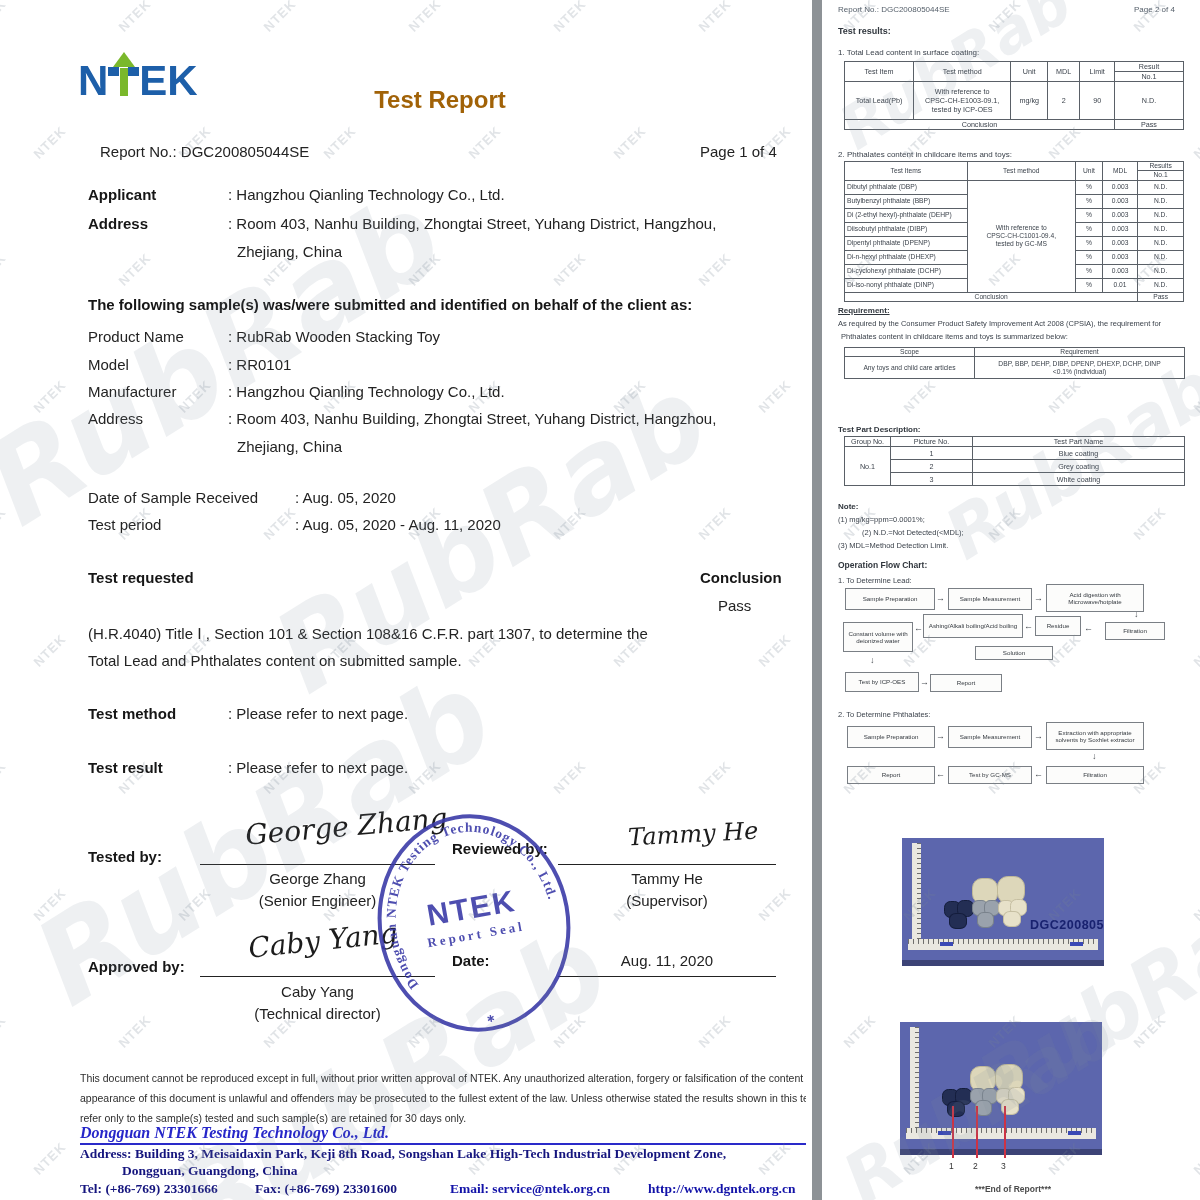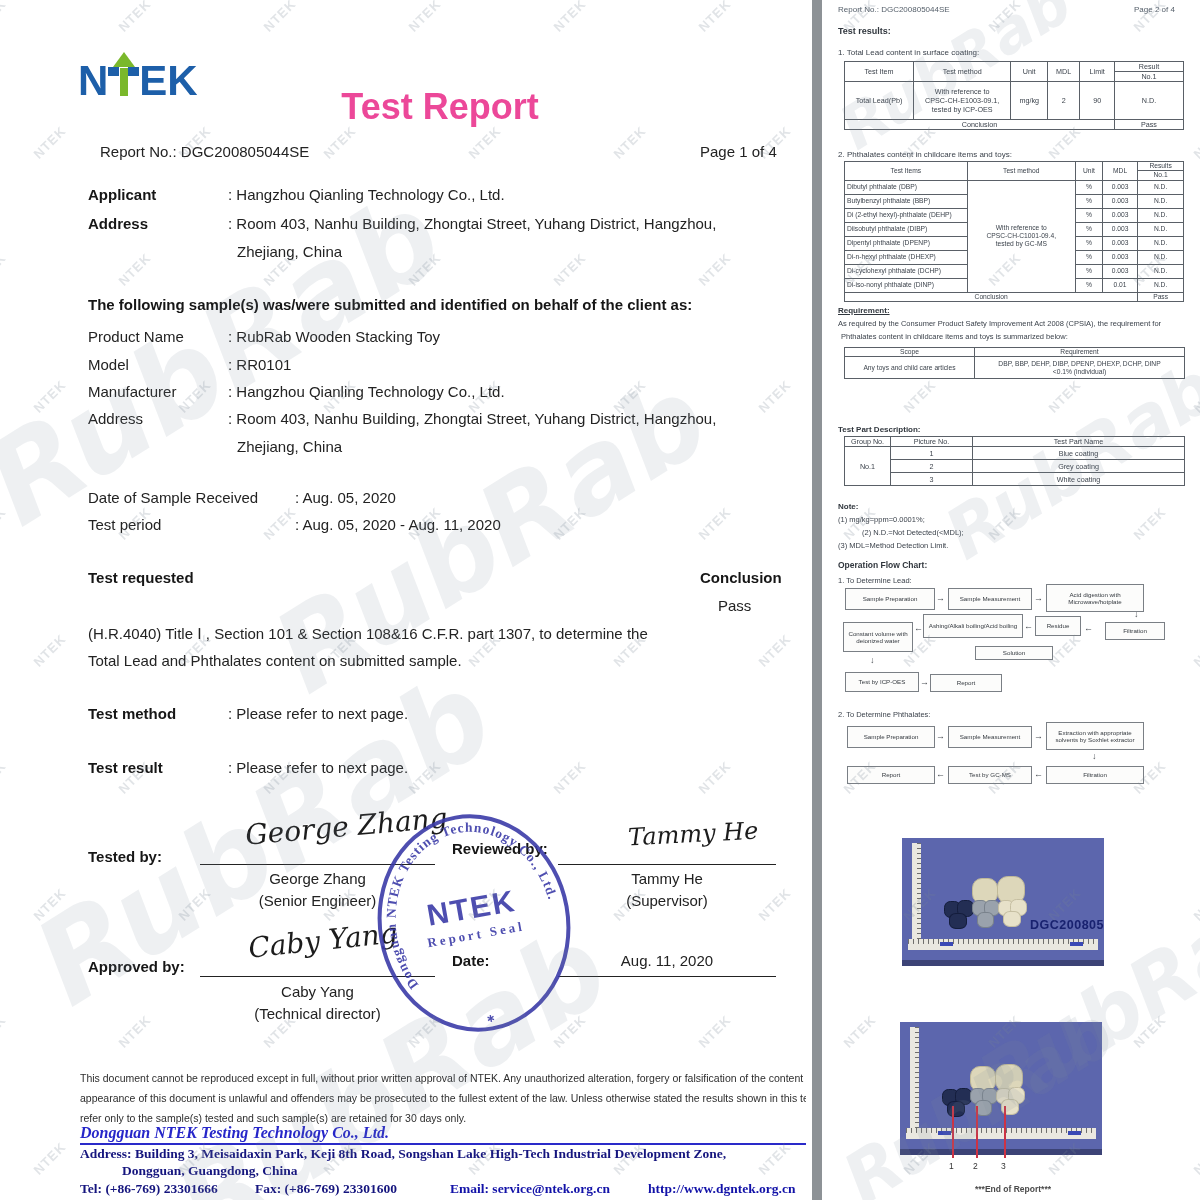--- a/index.html
+++ b/index.html
@@ -12,21 +12,21 @@
   .abs{position:absolute;}
   
   #wm-layer{position:absolute;inset:0;z-index:5;pointer-events:none;overflow:hidden;}
   .wm-large{position:absolute;font-family:"DejaVu Sans",sans-serif;font-weight:bold;font-style:italic;
             color:rgba(125,138,152,0.13);white-space:nowrap;}
   .wm-small{position:absolute;font-size:13px;font-weight:bold;transform:rotate(-45deg);
             color:rgba(118,130,144,0.22);letter-spacing:1px;}
   
   .lbl{font-weight:bold;font-size:15px;color:#161616;white-space:nowrap;}
   .val{font-size:15px;color:#232323;white-space:nowrap;}
-  .doc-title{font-size:36px;font-weight:bold;color:#ec4899;}
+  .doc-title{font-size:24px;font-weight:bold;color:#a16207;}
   
   .logo{display:flex;align-items:flex-start;font-weight:bold;font-size:42px;color:#1d5fa9;line-height:1;}
   .logo-t{position:relative;width:31px;height:42px;display:inline-block;}
   .logo-t i{position:absolute;display:block;}
   .t-bar-l{top:7px;left:0;width:11px;height:9px;background:#1d5fa9;}
   .t-bar-r{top:7px;right:0;width:11px;height:9px;background:#1d5fa9;}
   .t-stem{left:12px;top:8px;width:8px;height:28px;background:#7ab82b;}
   .t-head{left:5px;top:-8px;width:0;height:0;border-left:11px solid transparent;border-right:11px solid transparent;border-bottom:15px solid #7ab82b;}
   
   .seal{position:absolute;left:573px;top:658px;width:158px;height:158px;border-radius:50%;background:#15599e;z-index:2;}

